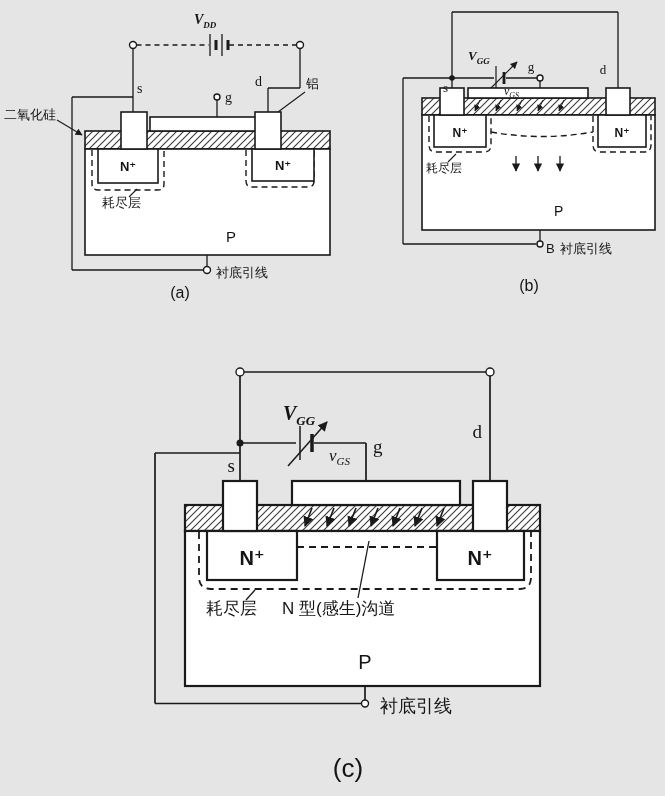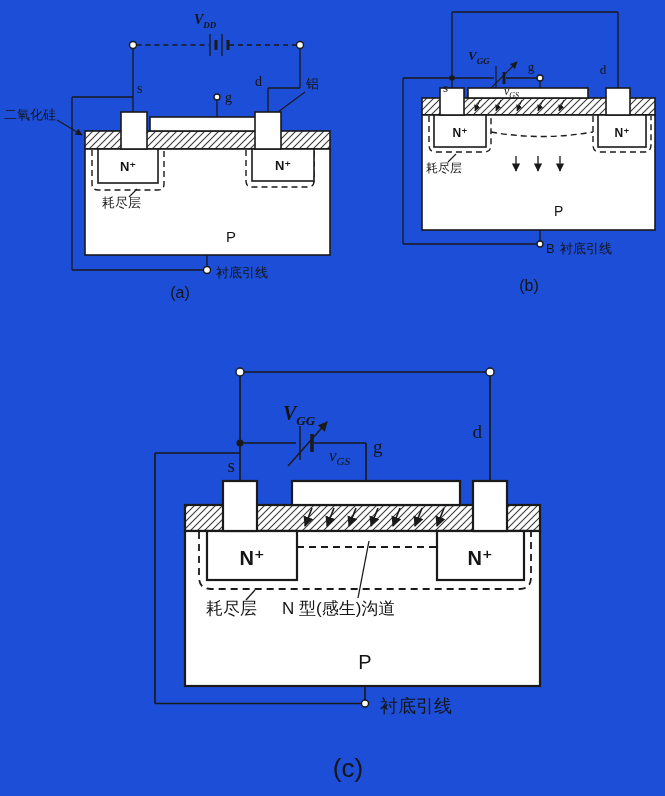--- a/index.html
+++ b/index.html
@@ -1,16 +1,16 @@
 <!DOCTYPE html>
 <html><head>
 <meta charset="utf-8">
 <style>
   html,body{margin:0;padding:0;background:#ffffff;}
-  .page{width:665px;height:796px;background:#1d4ed8;position:relative;overflow:hidden;
+  .page{width:665px;height:796px;background:#e5e5e5;position:relative;overflow:hidden;
         font-family:"Liberation Sans","DejaVu Sans",sans-serif;}
   svg{display:block;}
   text{fill:#141414;}
   .san{font-family:"Liberation Sans","DejaVu Sans",sans-serif;}
   .ser{font-family:"Liberation Serif","DejaVu Serif",serif;}
   .it{font-style:italic;}
   .b{font-weight:bold;}
   .mid{text-anchor:middle;}
   .end{text-anchor:end;}
   .ln{stroke:#1a1a1a;stroke-width:1.3;fill:none;}

